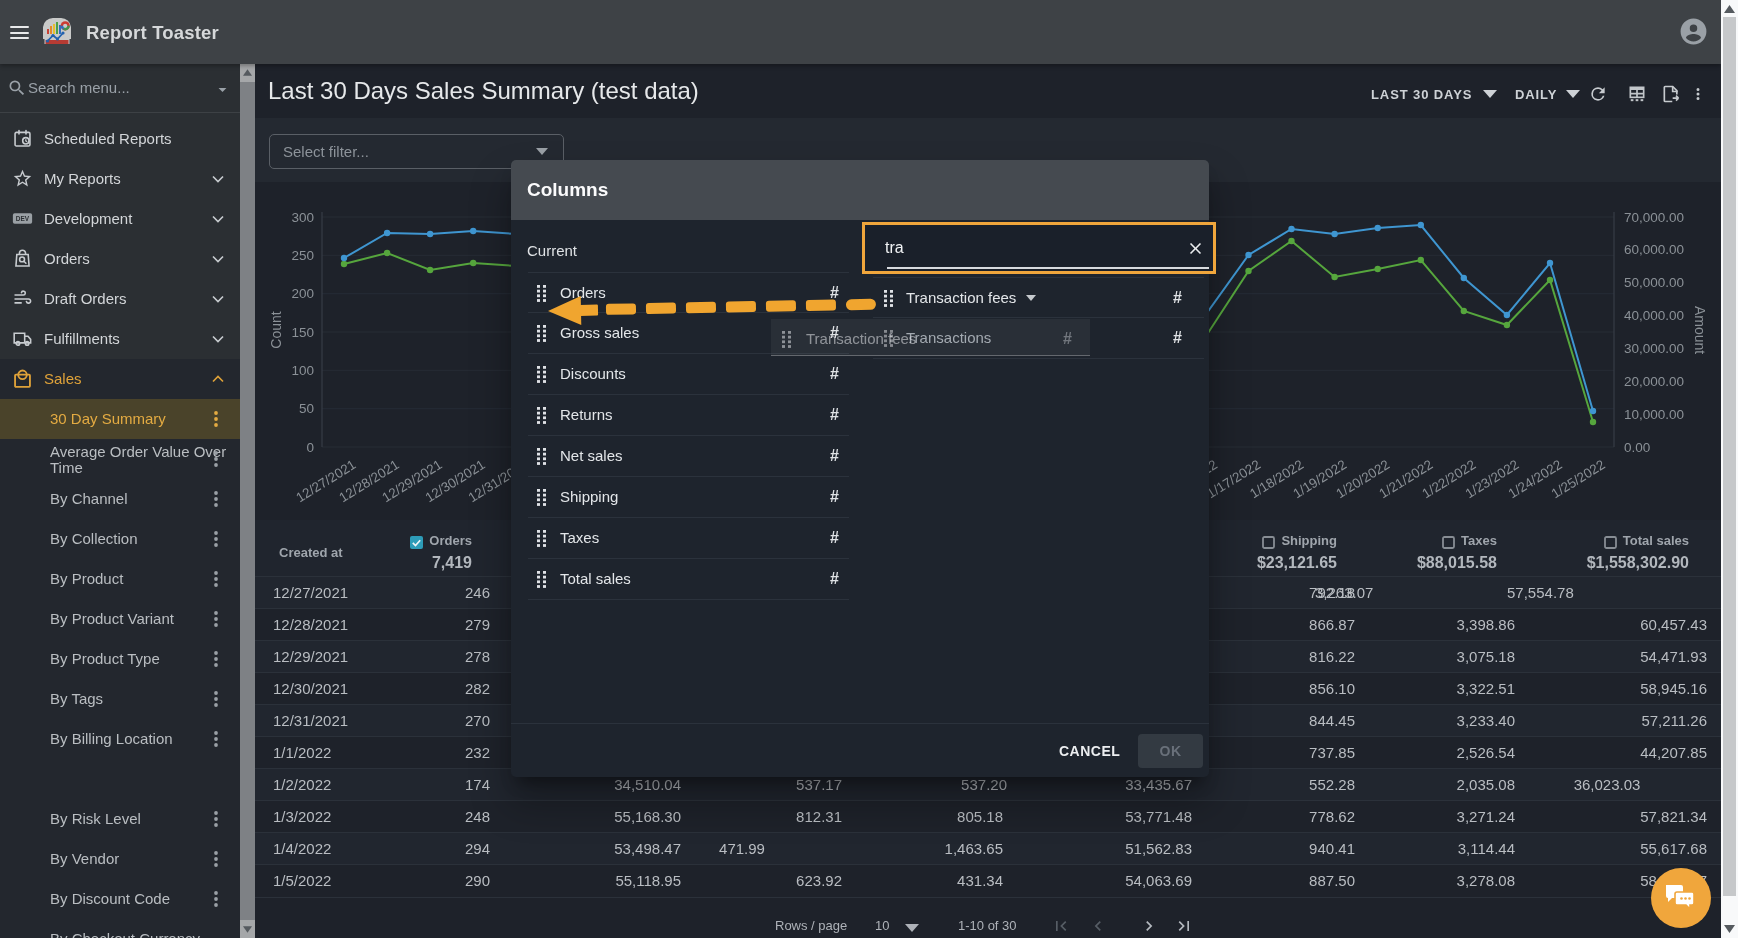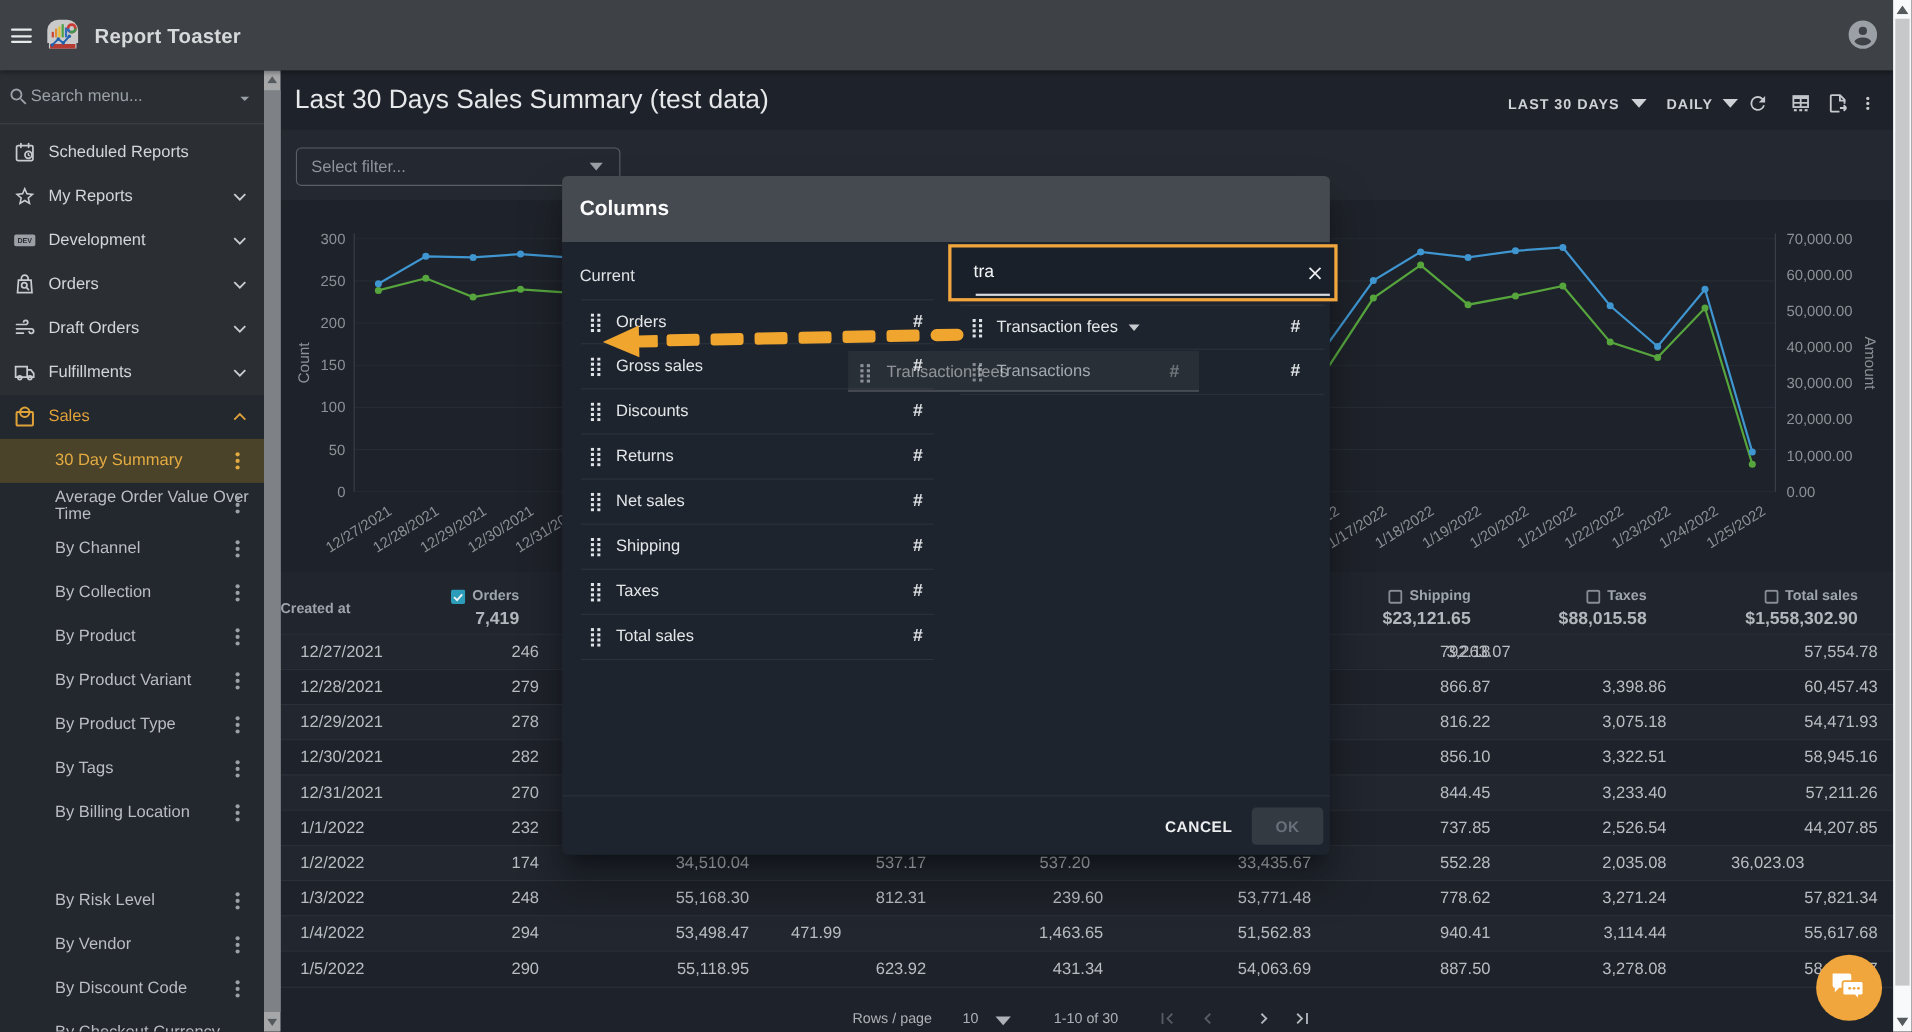--- a/index.html
+++ b/index.html
@@ -444,21 +444,21 @@
 <circle cx="1334.6" cy="234" r="3.2" fill="#3f96d1"></circle>
 <circle cx="1377.7" cy="228" r="3.2" fill="#3f96d1"></circle>
 <circle cx="1420.8" cy="225" r="3.2" fill="#3f96d1"></circle>
 <circle cx="1463.8" cy="278" r="3.2" fill="#3f96d1"></circle>
 <circle cx="1506.9" cy="315" r="3.2" fill="#3f96d1"></circle>
 <circle cx="1550.0" cy="263" r="3.2" fill="#3f96d1"></circle>
 <circle cx="1593.0" cy="411" r="3.2" fill="#3f96d1"></circle>
 </svg>
 
 <div id="thead" class="abs">
-<span class="hlabel" style="left:0;top:23px;">Created at</span>
+<span class="hlabel" style="left:24px;top:23px;">Created at</span>
 <span class="hlabel" style="right:1249px;top:11px;display:flex;align-items:center;"><svg style="width:13px;height:13px;margin-right:6px;position:relative;top:1px" viewBox="0 0 13 13">
         <rect x="0" y="0" width="13" height="13" rx="2" fill="#2d9cb8"></rect>
         <path d="M2.8 6.8l2.7 2.7 4.7-5.2" stroke="#eef4f6" stroke-width="1.7" fill="none"></path>
       </svg>Orders</span>
 <span class="hval" style="right:1249px;top:31px;">7,419</span>
 <span class="hlabel" style="right:1058px;top:11px;display:flex;align-items:center;"><svg style="width:13px;height:13px;margin-right:6px;position:relative;top:1px" viewBox="0 0 13 13">
         <rect x="1" y="1" width="11" height="11" rx="1.5" fill="none" stroke="#878d94" stroke-width="1.8"></rect>
       </svg>Gross sales</span>
 <span class="hval" style="right:1058px;top:31px;">$1,182,025.24</span>
 <span class="hlabel" style="right:897px;top:11px;display:flex;align-items:center;"><svg style="width:13px;height:13px;margin-right:6px;position:relative;top:1px" viewBox="0 0 13 13">
@@ -489,21 +489,21 @@
 <div id="rows">
 <div class="row odd" style="top:576px">
       <span class="cell" style="left:18px;">12/27/2021</span>
       <span class="cell" style="left:35px;width:200px;text-align:right;">246</span>
       <span class="cell" style="left:226px;width:200px;text-align:right;">34,927.70</span>
       <span class="cell" style="left:387px;width:200px;text-align:right;">566.59</span>
       <span class="cell" style="left:548px;width:200px;text-align:right;">531.62</span>
       <span class="cell" style="left:737px;width:200px;text-align:right;">33,829.49</span>
       <span class="cell" style="left:900px;width:200px;text-align:right;">792.18</span>
       <span class="cell" style="left:1060px;width:200px;">3,263.07</span>
-      <span class="cell" style="left:1252px;width:200px;text-align:right;">57,554.78</span>
+      <span class="cell" style="left:1252px;width:200px;">57,554.78</span>
     </div>
 <div class="row even" style="top:608px">
       <span class="cell" style="left:18px;">12/28/2021</span>
       <span class="cell" style="left:35px;width:200px;text-align:right;">279</span>
       <span class="cell" style="left:226px;width:200px;text-align:right;">36,748.90</span>
       <span class="cell" style="left:387px;width:200px;text-align:right;">684.31</span>
       <span class="cell" style="left:548px;width:200px;text-align:right;">748.87</span>
       <span class="cell" style="left:737px;width:200px;text-align:right;">35,315.72</span>
       <span class="cell" style="left:900px;width:200px;text-align:right;">866.87</span>
       <span class="cell" style="left:1060px;width:200px;text-align:right;">3,398.86</span>
@@ -551,32 +551,32 @@
       <span class="cell" style="left:737px;width:200px;text-align:right;">26,067.57</span>
       <span class="cell" style="left:900px;width:200px;text-align:right;">737.85</span>
       <span class="cell" style="left:1060px;width:200px;text-align:right;">2,526.54</span>
       <span class="cell" style="left:1252px;width:200px;text-align:right;">44,207.85</span>
     </div>
 <div class="row odd" style="top:768px">
       <span class="cell" style="left:18px;">1/2/2022</span>
       <span class="cell" style="left:35px;width:200px;text-align:right;">174</span>
       <span class="cell" style="left:226px;width:200px;text-align:right;">34,510.04</span>
       <span class="cell" style="left:387px;width:200px;text-align:right;">537.17</span>
-      <span class="cell" style="left:536px;width:200px;text-align:right;">537.20</span>
+      <span class="cell" style="left:552px;width:200px;text-align:right;">537.20</span>
       <span class="cell" style="left:737px;width:200px;text-align:right;">33,435.67</span>
       <span class="cell" style="left:900px;width:200px;text-align:right;">552.28</span>
       <span class="cell" style="left:1060px;width:200px;text-align:right;">2,035.08</span>
       <span class="cell" style="left:1252px;width:200px;text-align:center;">36,023.03</span>
     </div>
 <div class="row even" style="top:800px">
       <span class="cell" style="left:18px;">1/3/2022</span>
       <span class="cell" style="left:35px;width:200px;text-align:right;">248</span>
       <span class="cell" style="left:226px;width:200px;text-align:right;">55,168.30</span>
       <span class="cell" style="left:387px;width:200px;text-align:right;">812.31</span>
-      <span class="cell" style="left:548px;width:200px;text-align:right;">239.60</span>
+      <span class="cell" style="left:548px;width:200px;text-align:right;">805.18</span>
       <span class="cell" style="left:737px;width:200px;text-align:right;">53,771.48</span>
       <span class="cell" style="left:900px;width:200px;text-align:right;">778.62</span>
       <span class="cell" style="left:1060px;width:200px;text-align:right;">3,271.24</span>
       <span class="cell" style="left:1252px;width:200px;text-align:right;">57,821.34</span>
     </div>
 <div class="row odd" style="top:832px">
       <span class="cell" style="left:18px;">1/4/2022</span>
       <span class="cell" style="left:35px;width:200px;text-align:right;">294</span>
       <span class="cell" style="left:226px;width:200px;text-align:right;">53,498.47</span>
       <span class="cell" style="left:387px;width:200px;text-align:center;">471.99</span>

